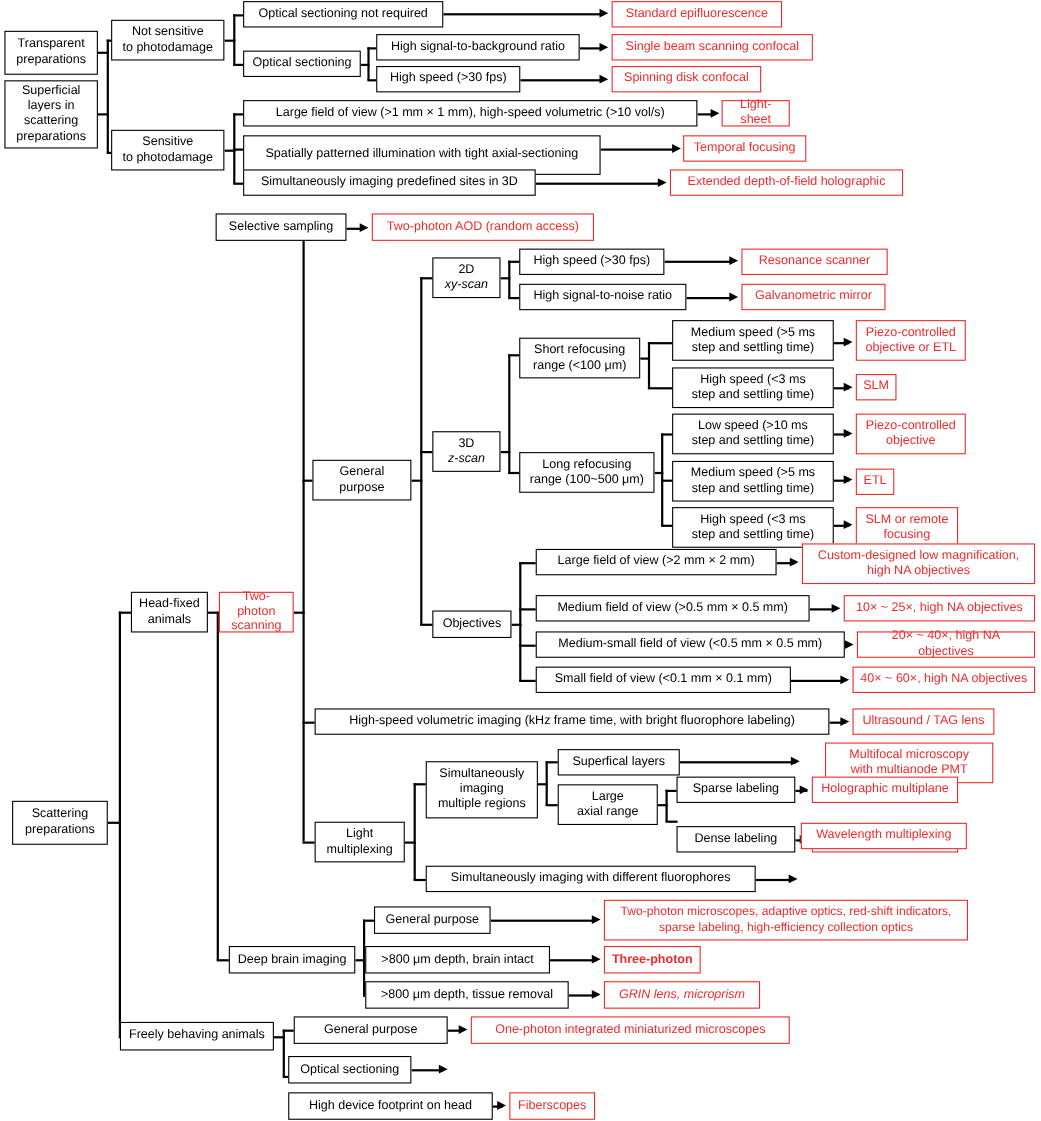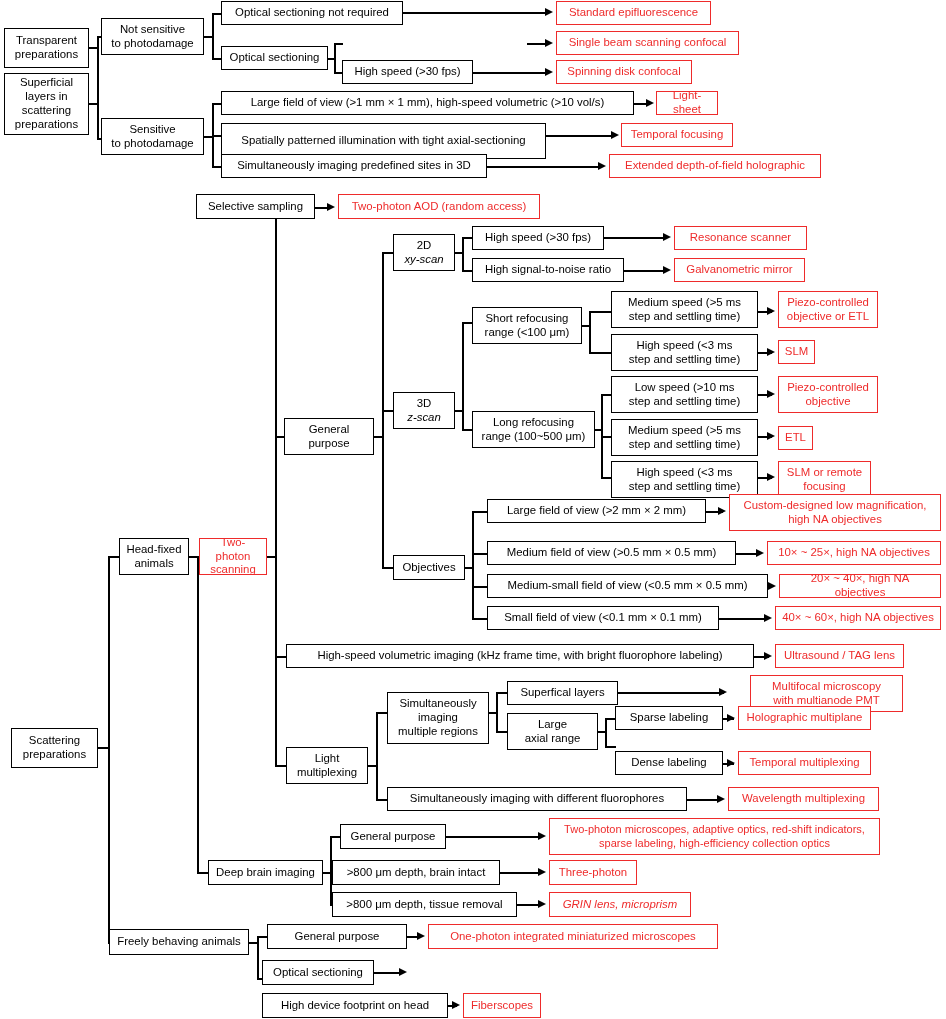--- a/index.html
+++ b/index.html
@@ -95,20 +95,21 @@
   <div class="hline" style="left:212px;top:58px;width:10px;"></div>
 
   <div class="node" style="left:221px;top:1px;width:182px;height:24px;">Optical sectioning not required</div>
   <div class="node" style="left:221px;top:46px;width:107px;height:24px;">Optical sectioning</div>
 
   <div class="hline" style="left:328px;top:58px;width:8px;"></div>
   <div class="vline" style="left:334px;top:43px;width:1.6px;height:30px;"></div>
   <div class="hline" style="left:334px;top:43px;width:9px;"></div>
   <div class="hline" style="left:334px;top:72px;width:9px;"></div>
 
+  <div class="node" style="left:342px;top:31px;width:185px;height:24px;">High signal-to-background ratio</div>
   <div class="node" style="left:342px;top:60px;width:131px;height:24px;">High speed (&gt;30 fps)</div>
 
   <div class="hline" style="left:403px;top:12px;width:144px;"></div>
   <div class="arrow" style="left:545px;top:8px;"></div>
   <div class="node red" style="left:556px;top:1px;width:155px;height:24px;">Standard epifluorescence</div>
 
   <div class="hline" style="left:527px;top:43px;width:20px;"></div>
   <div class="arrow" style="left:545px;top:39px;"></div>
   <div class="node red" style="left:556px;top:31px;width:183px;height:24px;">Single beam scanning confocal</div>
 
@@ -328,41 +329,41 @@
   <div class="arrow" style="left:727px;top:714px;"></div>
   <div class="node red" style="left:738px;top:706px;width:133px;height:24px;">Holographic multiplane</div>
 
   <div class="hline" style="left:723px;top:763px;width:11px;"></div>
   <div class="arrow" style="left:727px;top:759px;"></div>
   <div class="node red" style="left:738px;top:751px;width:133px;height:24px;">Temporal multiplexing</div>
 
   <div class="node" style="left:387px;top:787px;width:300px;height:24px;">Simultaneously imaging with different fluorophores</div>
   <div class="hline" style="left:687px;top:799px;width:34px;"></div>
   <div class="arrow" style="left:717px;top:795px;"></div>
-  <div class="node red" style="left:728px;top:787px;width:151px;height:24px;">Wavelength multiplexing</div>
+  <div class="node red" style="left:728px;top:748px;width:151px;height:24px;">Wavelength multiplexing</div>
 
   <div class="node" style="left:208px;top:860px;width:115px;height:25px;">Deep brain imaging</div>
   <div class="hline" style="left:323px;top:872px;width:9px;"></div>
   <div class="vline" style="left:330px;top:836px;width:1.6px;height:70px;"></div>
   <div class="hline" style="left:330px;top:836px;width:11px;"></div>
   <div class="hline" style="left:330px;top:872px;width:11px;"></div>
   <div class="hline" style="left:330px;top:904px;width:11px;"></div>
 
   <div class="node" style="left:340px;top:824px;width:106px;height:25px;">General purpose</div>
   <div class="node" style="left:332px;top:860px;width:168px;height:25px;">&gt;800 μm depth, brain intact</div>
   <div class="node" style="left:332px;top:892px;width:185px;height:25px;">&gt;800 μm depth, tissue removal</div>
 
   <div class="hline" style="left:446px;top:836px;width:96px;"></div>
   <div class="arrow" style="left:538px;top:832px;"></div>
   <div class="node red small" style="left:549px;top:818px;width:331px;height:37px;">Two-photon microscopes, adaptive optics, red-shift indicators,
 sparse labeling, high-efficiency collection optics</div>
 
   <div class="hline" style="left:500px;top:872px;width:42px;"></div>
   <div class="arrow" style="left:538px;top:868px;"></div>
-  <div class="node red" style="left:549px;top:860px;width:88px;height:25px;">Three-photon</div>
+  <div class="node red" style="left:549px;top:860px;width:88px;height:25px;font-weight:bold;">Three-photon</div>
 
   <div class="hline" style="left:517px;top:904px;width:25px;"></div>
   <div class="arrow" style="left:538px;top:900px;"></div>
   <div class="node red" style="left:549px;top:892px;width:142px;height:25px;font-style:italic;">GRIN lens, microprism</div>
 
   <div class="hline" style="left:249px;top:942px;width:10px;"></div>
   <div class="vline" style="left:257px;top:936px;width:1.6px;height:43px;"></div>
   <div class="hline" style="left:257px;top:936px;width:11px;"></div>
   <div class="hline" style="left:257px;top:978px;width:11px;"></div>
 

